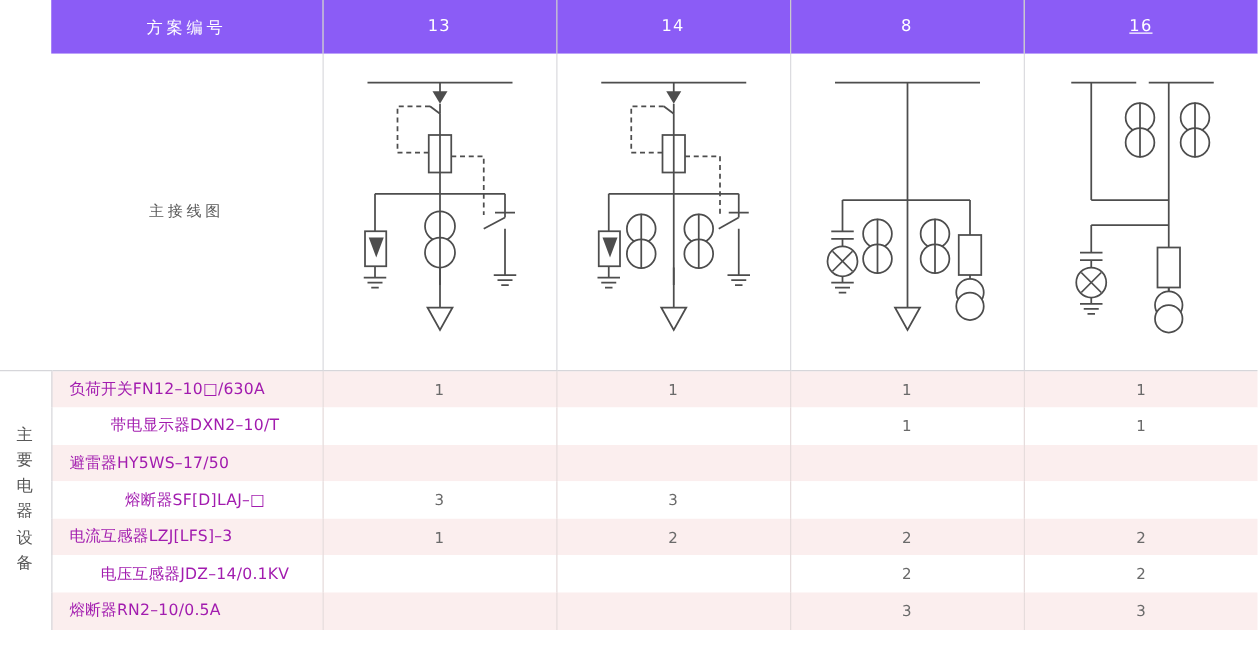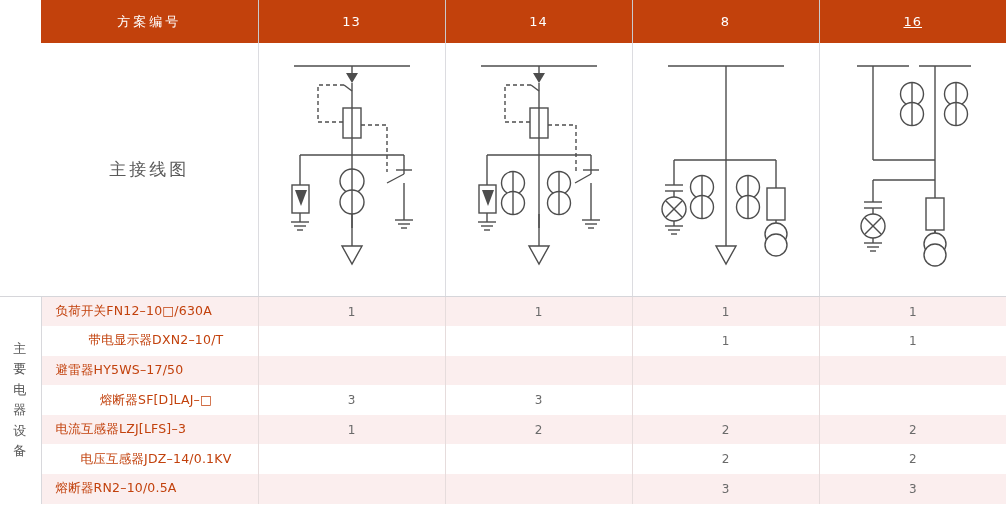--- a/index.html
+++ b/index.html
@@ -15,21 +15,21 @@
     border-collapse:collapse;
     width:1006px;
     table-layout:fixed;
   }
   col.c-vert{width:41px;}
   col.c-label{width:217px;}
   col.c-d{width:187px;}
 
   
   thead th{
-    background:#c2410c;
+    background:#8b5cf6;
     color:#ffffff;
     font-weight:normal;
     font-size:13px;
     height:41px;
     border-right:1px solid #c9c9cc;
     letter-spacing:1px;
   }
   thead th.htitle{letter-spacing:3px;}
   thead th:last-child{border-right:none;text-decoration:underline;}
   thead th.corner{background:#ffffff;border-right:none;}
@@ -42,21 +42,21 @@
     vertical-align:middle;
     text-align:center;
     padding:0;
     background:#ffffff;
   }
   td.diagcell:last-child{border-right:none;}
   td.diaglabel{
     border-bottom:1px solid #d6d6da;
     border-right:1px solid #dcdce0;
     text-align:center;
-    font-size:17px;
+    font-size:12px;
     letter-spacing:3px;
     color:#5a5a5a;
     background:#ffffff;
   }
   td.diagspacer{
     border-bottom:1px solid #d6d6da;
     background:#ffffff;
   }
 
   
@@ -73,21 +73,21 @@
     color:#585858;
     line-height:1.58;
     letter-spacing:1px;
     display:inline-block;
   }
   .vtext span{display:block;}
 
   tbody tr.drow{height:29.6px;}
   td.rlabel{
     font-size:12.5px;
-    color:#c2410c;
+    color:#a21caf;
     padding-left:14px;
     white-space:nowrap;
     border-right:1px solid #e6dcdc;
     letter-spacing:0.2px;
   }
   td.val{
     text-align:center;
     font-size:12px;
     color:#6a6a6a;
     border-right:1px solid #e6dcdc;

